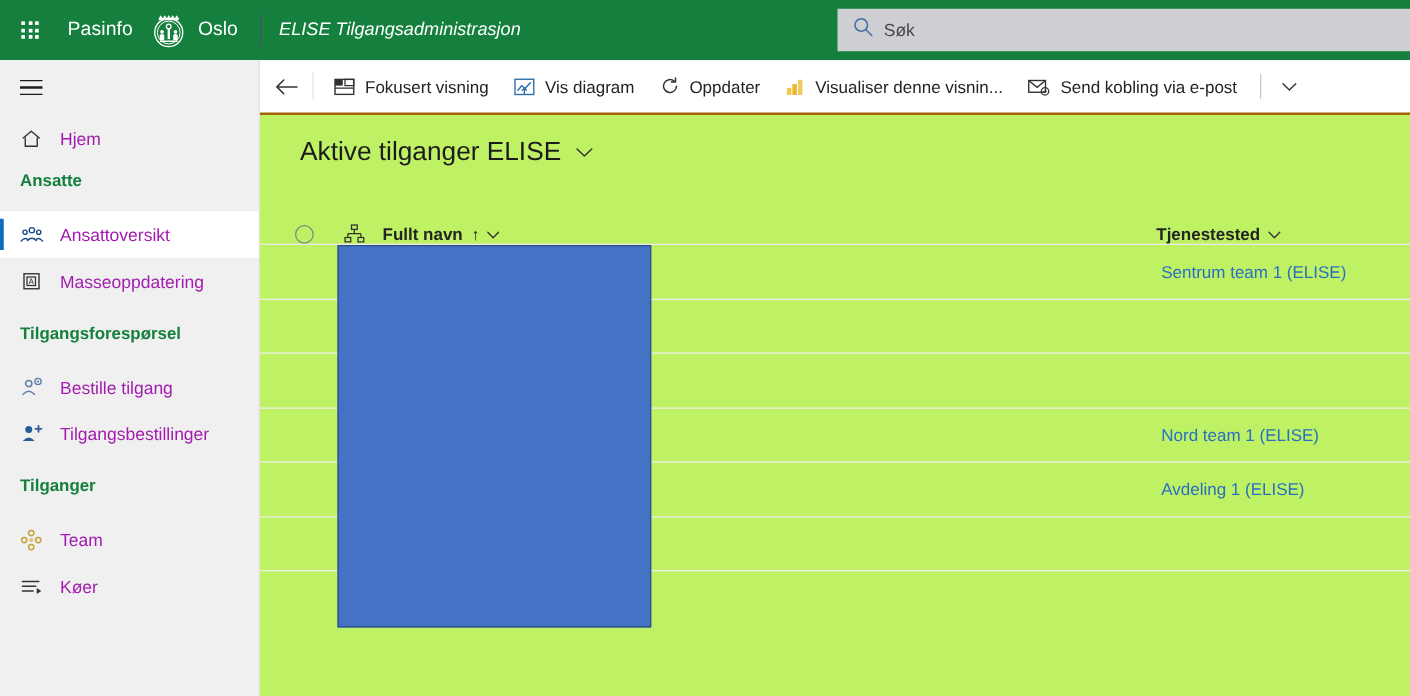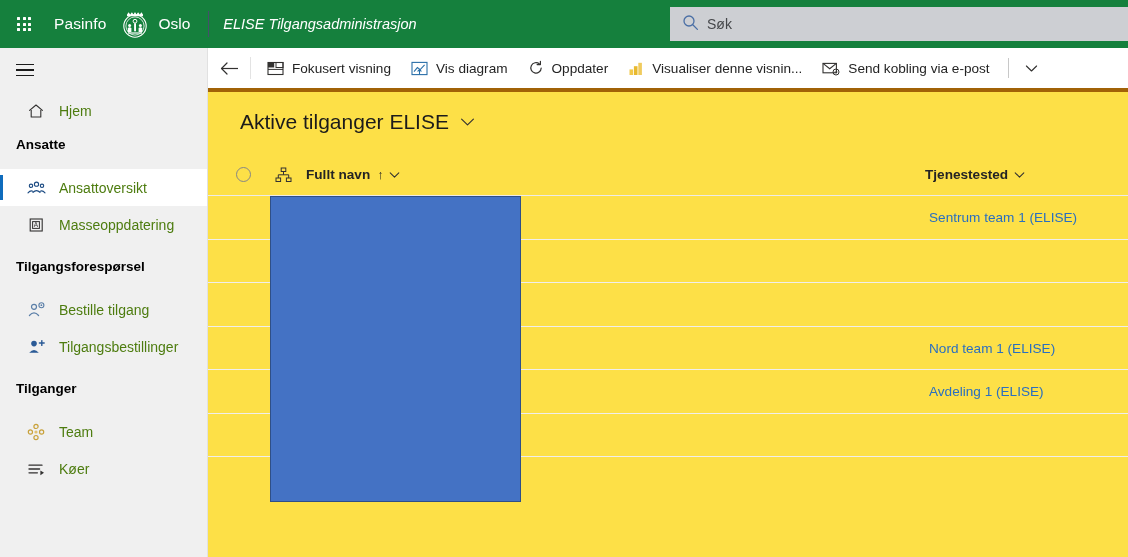--- a/index.html
+++ b/index.html
@@ -65,77 +65,77 @@
     overflow: hidden;
   }
   .hamburger {
     height: 44px; display: flex; align-items: center; padding-left: 16px; cursor: pointer;
   }
   .hamburger .bars { display: flex; flex-direction: column; gap: 4px; }
   .hamburger .bars i { display: block; width: 18px; height: 1.6px; background: #1b1b1b; }
 
   .nav-item {
     height: 37px; display: flex; align-items: center;
-    padding-left: 27px; cursor: pointer; position: relative;
-    color: #4d7c0f; font-size: 14px;
+    padding-left: 16px; cursor: pointer; position: relative;
+    color: #a21caf; font-size: 14px;
   }
   .nav-item .ico {
     width: 22px; height: 20px; flex: none;
     display: flex; align-items: center; justify-content: flex-start;
   }
   .nav-item .lbl { margin-left: 10px; white-space: nowrap; }
   .nav-item.selected { background: #ffffff; }
   .nav-item.selected::before {
     content: ""; position: absolute; left: 0; top: 6px;
     width: 3px; height: 25px; background: #0f6cbd;
   }
   .nav-group {
-    font-size: 13.5px; font-weight: bold; color: #000000;
+    font-size: 13.5px; font-weight: bold; color: #15803d;
     padding: 0 0 15px 16px; display: flex; align-items: center; height: 34px;
   }
   .sp-sm { height: 6px; }
   .sp-md { height: 14px; }
 
   
   .cmdbar {
     position: absolute; left: 208px; top: 48px; width: 920px; height: 44px;
     background: #ffffff;
     display: flex; align-items: center;
-    border-bottom: 4px solid #a16207;
+    border-bottom: 2px solid #a16207;
   }
   .cmd-back {
     width: 42px; height: 44px; display: flex; align-items: center; justify-content: center;
     cursor: pointer;
   }
   .cmd-sep { width: 1px; height: 22px; background: #e3e3e3; margin-right: 6px; }
   .cmd-btn {
     height: 32px; display: flex; align-items: center;
     padding: 0 9px; margin: 0 1px; cursor: pointer;
     color: #242424; font-size: 13.6px; white-space: nowrap;
   }
   .cmd-btn .ci { margin-right: 8px; display: flex; align-items: center; flex: none; }
   .cmd-tailsep { width: 1px; height: 20px; background: #c8c8c8; margin: 0 6px 0 8px; }
   .cmd-chev { padding: 0 10px; cursor: pointer; display: flex; align-items: center; }
 
   
   .content {
     position: absolute; left: 208px; top: 92px; width: 920px; height: 465px;
-    background: #fde047; overflow: hidden;
+    background: #bef264; overflow: hidden;
   }
   .view-title-row {
     display: flex; align-items: center;
     padding: 14px 0 0 32px; height: 46px;
   }
   .view-title {
     font-size: 21px; color: #1b1b1b; white-space: nowrap;
   }
   .view-chev { margin-left: 11px; display: flex; align-items: center; cursor: pointer; }
 
   .grid-head {
-    display: flex; align-items: center; height: 42px;
+    display: flex; align-items: flex-end; height: 42px;
     padding-left: 18px; border-bottom: 1px solid #edebe9;
     margin-top: 16px;
   }
   .head-check {
     width: 34px; display: flex; align-items: center; justify-content: center; cursor: pointer;
   }
   .head-check .circ {
     width: 15px; height: 15px; border: 1.3px solid #868686; border-radius: 50%;
   }
   .head-hier { width: 46px; display: flex; align-items: center; justify-content: center; cursor: pointer;}

